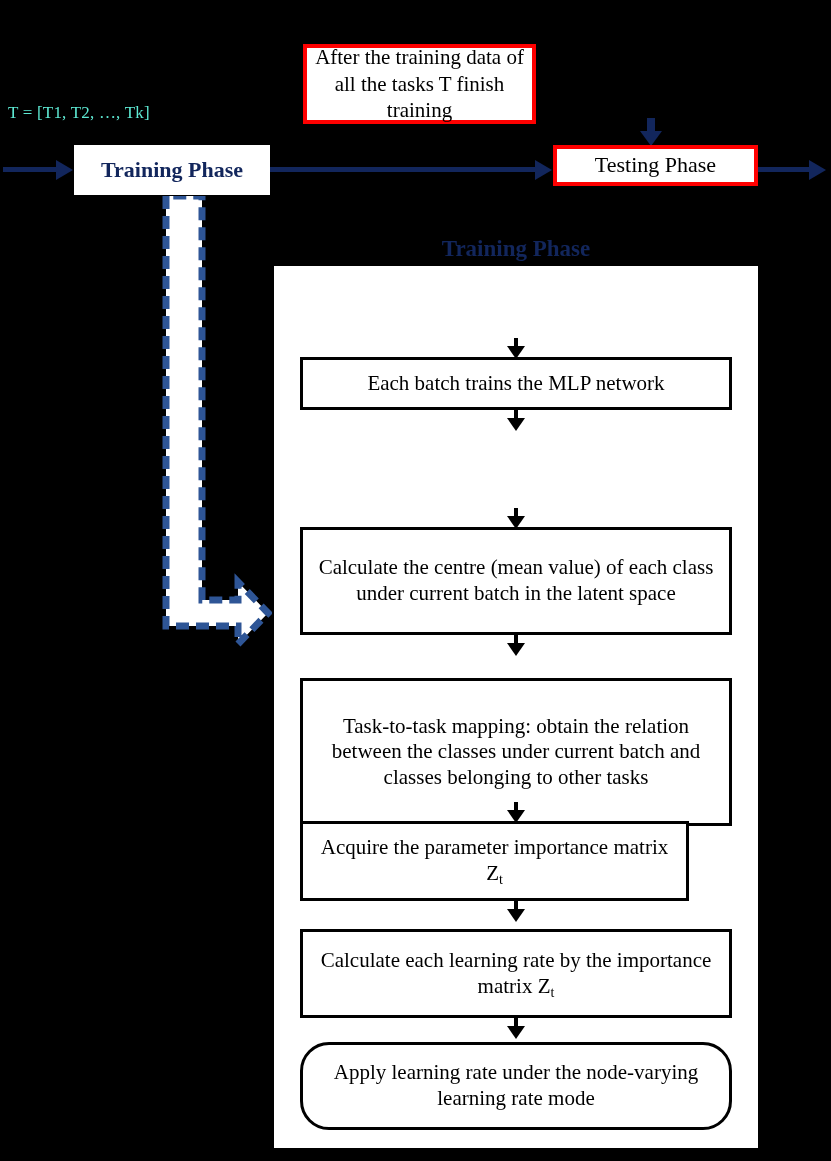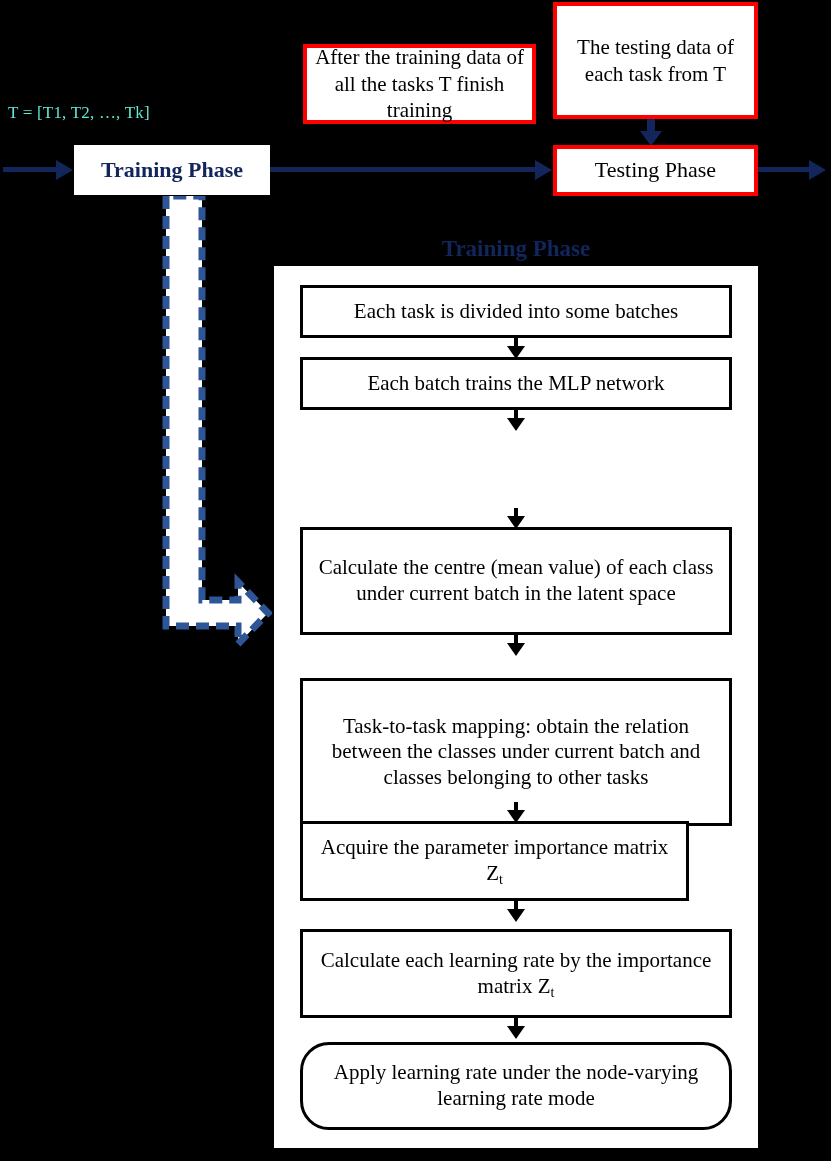--- a/index.html
+++ b/index.html
@@ -51,21 +51,21 @@
     display: flex;
     align-items: center;
     justify-content: center;
     text-align: center;
     font-size: 21px;
     line-height: 1.28;
     z-index: 6;
   }
   #after-training-box { left: 303px; top: 44px; width: 233px; height: 80px; padding: 2px 8px; }
   #testing-data-box   { left: 553px; top: 2px;  width: 205px; height: 117px; padding: 2px 8px; }
-  #testing-phase-box  { left: 553px; top: 145px; width: 205px; height: 51px; font-size: 22px; text-align: right; }
+  #testing-phase-box  { left: 553px; top: 145px; width: 205px; height: 41px; font-size: 22px; text-align: right; }
 
   
   .navy-line-h {
     background: #12265C;
     height: 5px;
     z-index: 3;
   }
   .navy-head-right {
     width: 0; height: 0;
     border-top: 10px solid transparent;
@@ -165,21 +165,20 @@
   <div class="abs navy-line-h" id="arrow-in-line"></div>
   <div class="abs navy-head-right" id="arrow-in-head"></div>
 
   <div class="abs" id="training-phase-box">Training Phase</div>
 
   <div class="abs navy-line-h" id="arrow-mid-line"></div>
   <div class="abs navy-head-right" id="arrow-mid-head"></div>
 
   <div class="abs redbox" id="after-training-box">After the training data of all the tasks T finish training</div>
 
-  <div class="abs redbox" id="testing-data-box">The testing data of each task from T</div>
 
   <div class="abs navy-line-v" id="arrow-td-line"></div>
   <div class="abs navy-head-down" id="arrow-td-head"></div>
 
   <div class="abs redbox" id="testing-phase-box">Testing Phase</div>
 
   <div class="abs navy-line-h" id="arrow-out-line"></div>
   <div class="abs navy-head-right" id="arrow-out-head"></div>
 
   <svg class="abs" id="elbow-arrow" viewBox="0 0 112 460">
@@ -191,21 +190,20 @@
              L 78 386
              L 78 404
              L 42 404
              L 42 0 Z" fill="#FFFFFF" stroke="#2E5596" stroke-width="7" stroke-dasharray="13 7" stroke-linejoin="miter"></path>
   </svg>
 
   <div class="abs" id="section-title">Training Phase</div>
 
   <div class="abs" id="flow-container"></div>
 
-  <div class="abs step" style="left:300px; top:285px; width:432px; height:53px;">Each task is divided into some batches</div>
   <div class="abs blk-line" style="left:514px; top:338px; height:13px;"></div>
   <div class="abs blk-head" style="left:507px; top:346px;"></div>
 
   <div class="abs step" style="left:300px; top:357px; width:432px; height:53px;">Each batch trains the MLP network</div>
   <div class="abs blk-line" style="left:514px; top:410px; height:13px;"></div>
   <div class="abs blk-head" style="left:507px; top:418px;"></div>
 
   <div class="abs blk-line" style="left:514px; top:508px; height:13px;"></div>
   <div class="abs blk-head" style="left:507px; top:516px;"></div>
 

